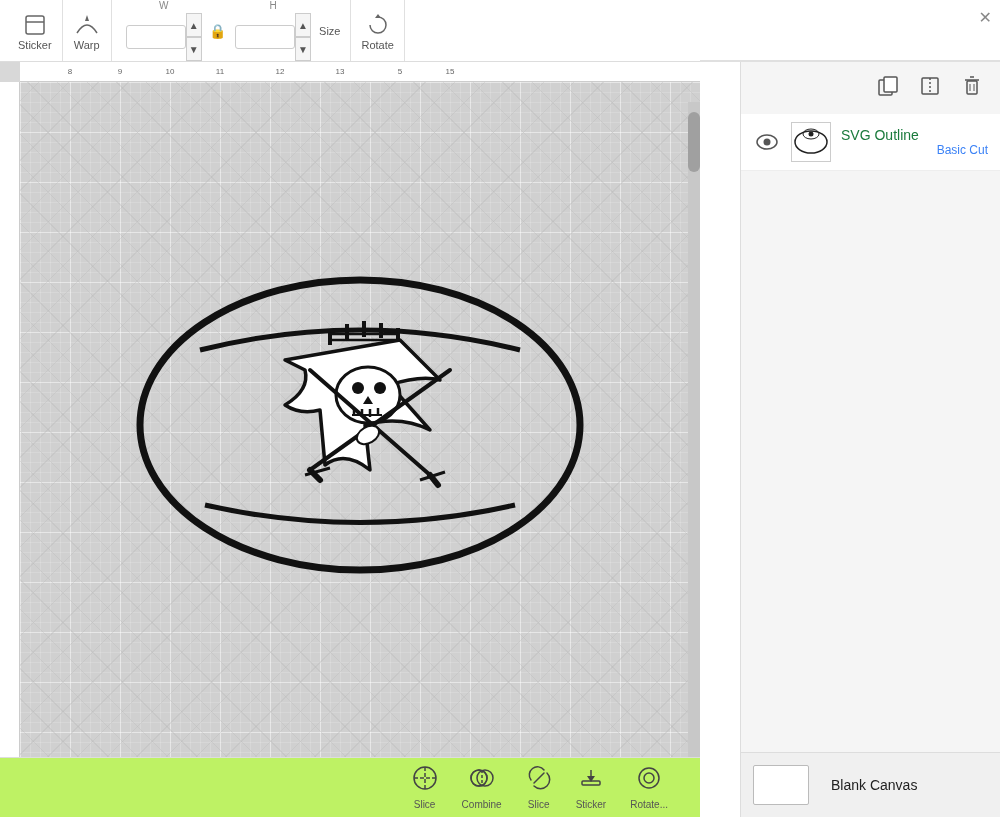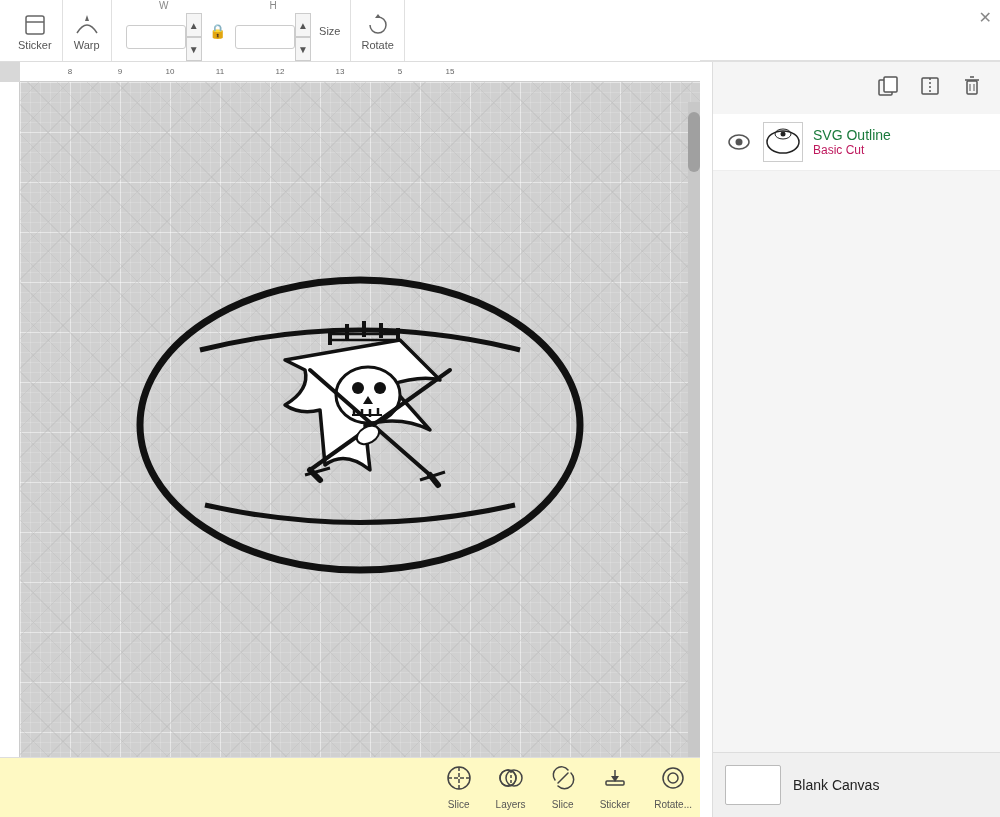--- a/index.html
+++ b/index.html
@@ -130,21 +130,21 @@
       font-size: 16px;
       color: #888;
       cursor: pointer;
     }
 
     
     #right-panel {
       position: absolute;
       top: 62px;
       right: 0;
-      width: 288px;
+      width: 260px;
       bottom: 0;
       background: #f5f5f5;
       border-left: 1px solid #ddd;
       display: flex;
       flex-direction: column;
     }
 
     
     #layer-actions {
       display: flex;
@@ -204,56 +204,57 @@
     .layer-info {
       flex: 1;
     }
     .layer-name {
       font-size: 14px;
       color: #222;
       font-weight: 500;
     }
     .layer-subname {
       font-size: 12px;
-      color: #be185d;
+      color: #3b82f6;
+      text-align: right;
     }
 
     
     #blank-canvas-section {
       display: flex;
       align-items: center;
       padding: 12px;
       background: #f0f0f0;
       border-top: 1px solid #ddd;
-      gap: 12px;
+      gap: 22px;
     }
     .blank-canvas-thumb {
       width: 56px;
       height: 40px;
       border: 1px solid #bbb;
       background: #fff;
       border-radius: 2px;
     }
     .blank-canvas-label {
       font-size: 14px;
       color: #222;
     }
 
     
     #bottom-toolbar {
       position: absolute;
       bottom: 0; left: 0;
       right: 300px;
       height: 60px;
-      background: #fef9c3;
+      background: #bef264;
       border-top: 1px solid #ddd;
       display: flex;
       align-items: center;
       justify-content: flex-end;
-      padding: 0 8px;
+      padding: 0 32px;
       gap: 24px;
       z-index: 10;
     }
     .bottom-tool {
       display: flex;
       flex-direction: column;
       align-items: center;
       gap: 2px;
       cursor: pointer;
       color: #444;
@@ -592,21 +593,21 @@
   </div>
   <div class="bottom-tool">
     <span class="bottom-tool-icon">
       <svg width="26" height="26" viewBox="0 0 26 26">
           <circle cx="10" cy="13" r="8" fill="none" stroke="#444" stroke-width="1.5"></circle>
           <circle cx="16" cy="13" r="8" fill="none" stroke="#444" stroke-width="1.5"></circle>
           <circle cx="10" cy="13" r="8" fill="none" stroke="#444" stroke-width="1.5"></circle>
           <line x1="13" y1="5" x2="13" y2="21" stroke="#444" stroke-width="1.5" stroke-dasharray="3,2"></line>
         </svg>
     </span>
-    <span class="bottom-tool-label">Layers</span>
+    <span class="bottom-tool-label">Combine</span>
   </div>
   <div class="bottom-tool">
     <span class="bottom-tool-icon">
       <svg width="26" height="26" viewBox="0 0 26 26">
           <path d="M8 18 L18 8 M5 15 A7 7 0 0 1 18 5 M8 21 A7 7 0 0 0 21 8" fill="none" stroke="#444" stroke-width="1.5" stroke-linecap="round"></path>
         </svg>
     </span>
     <span class="bottom-tool-label">Slice</span>
   </div>
   <div class="bottom-tool">

